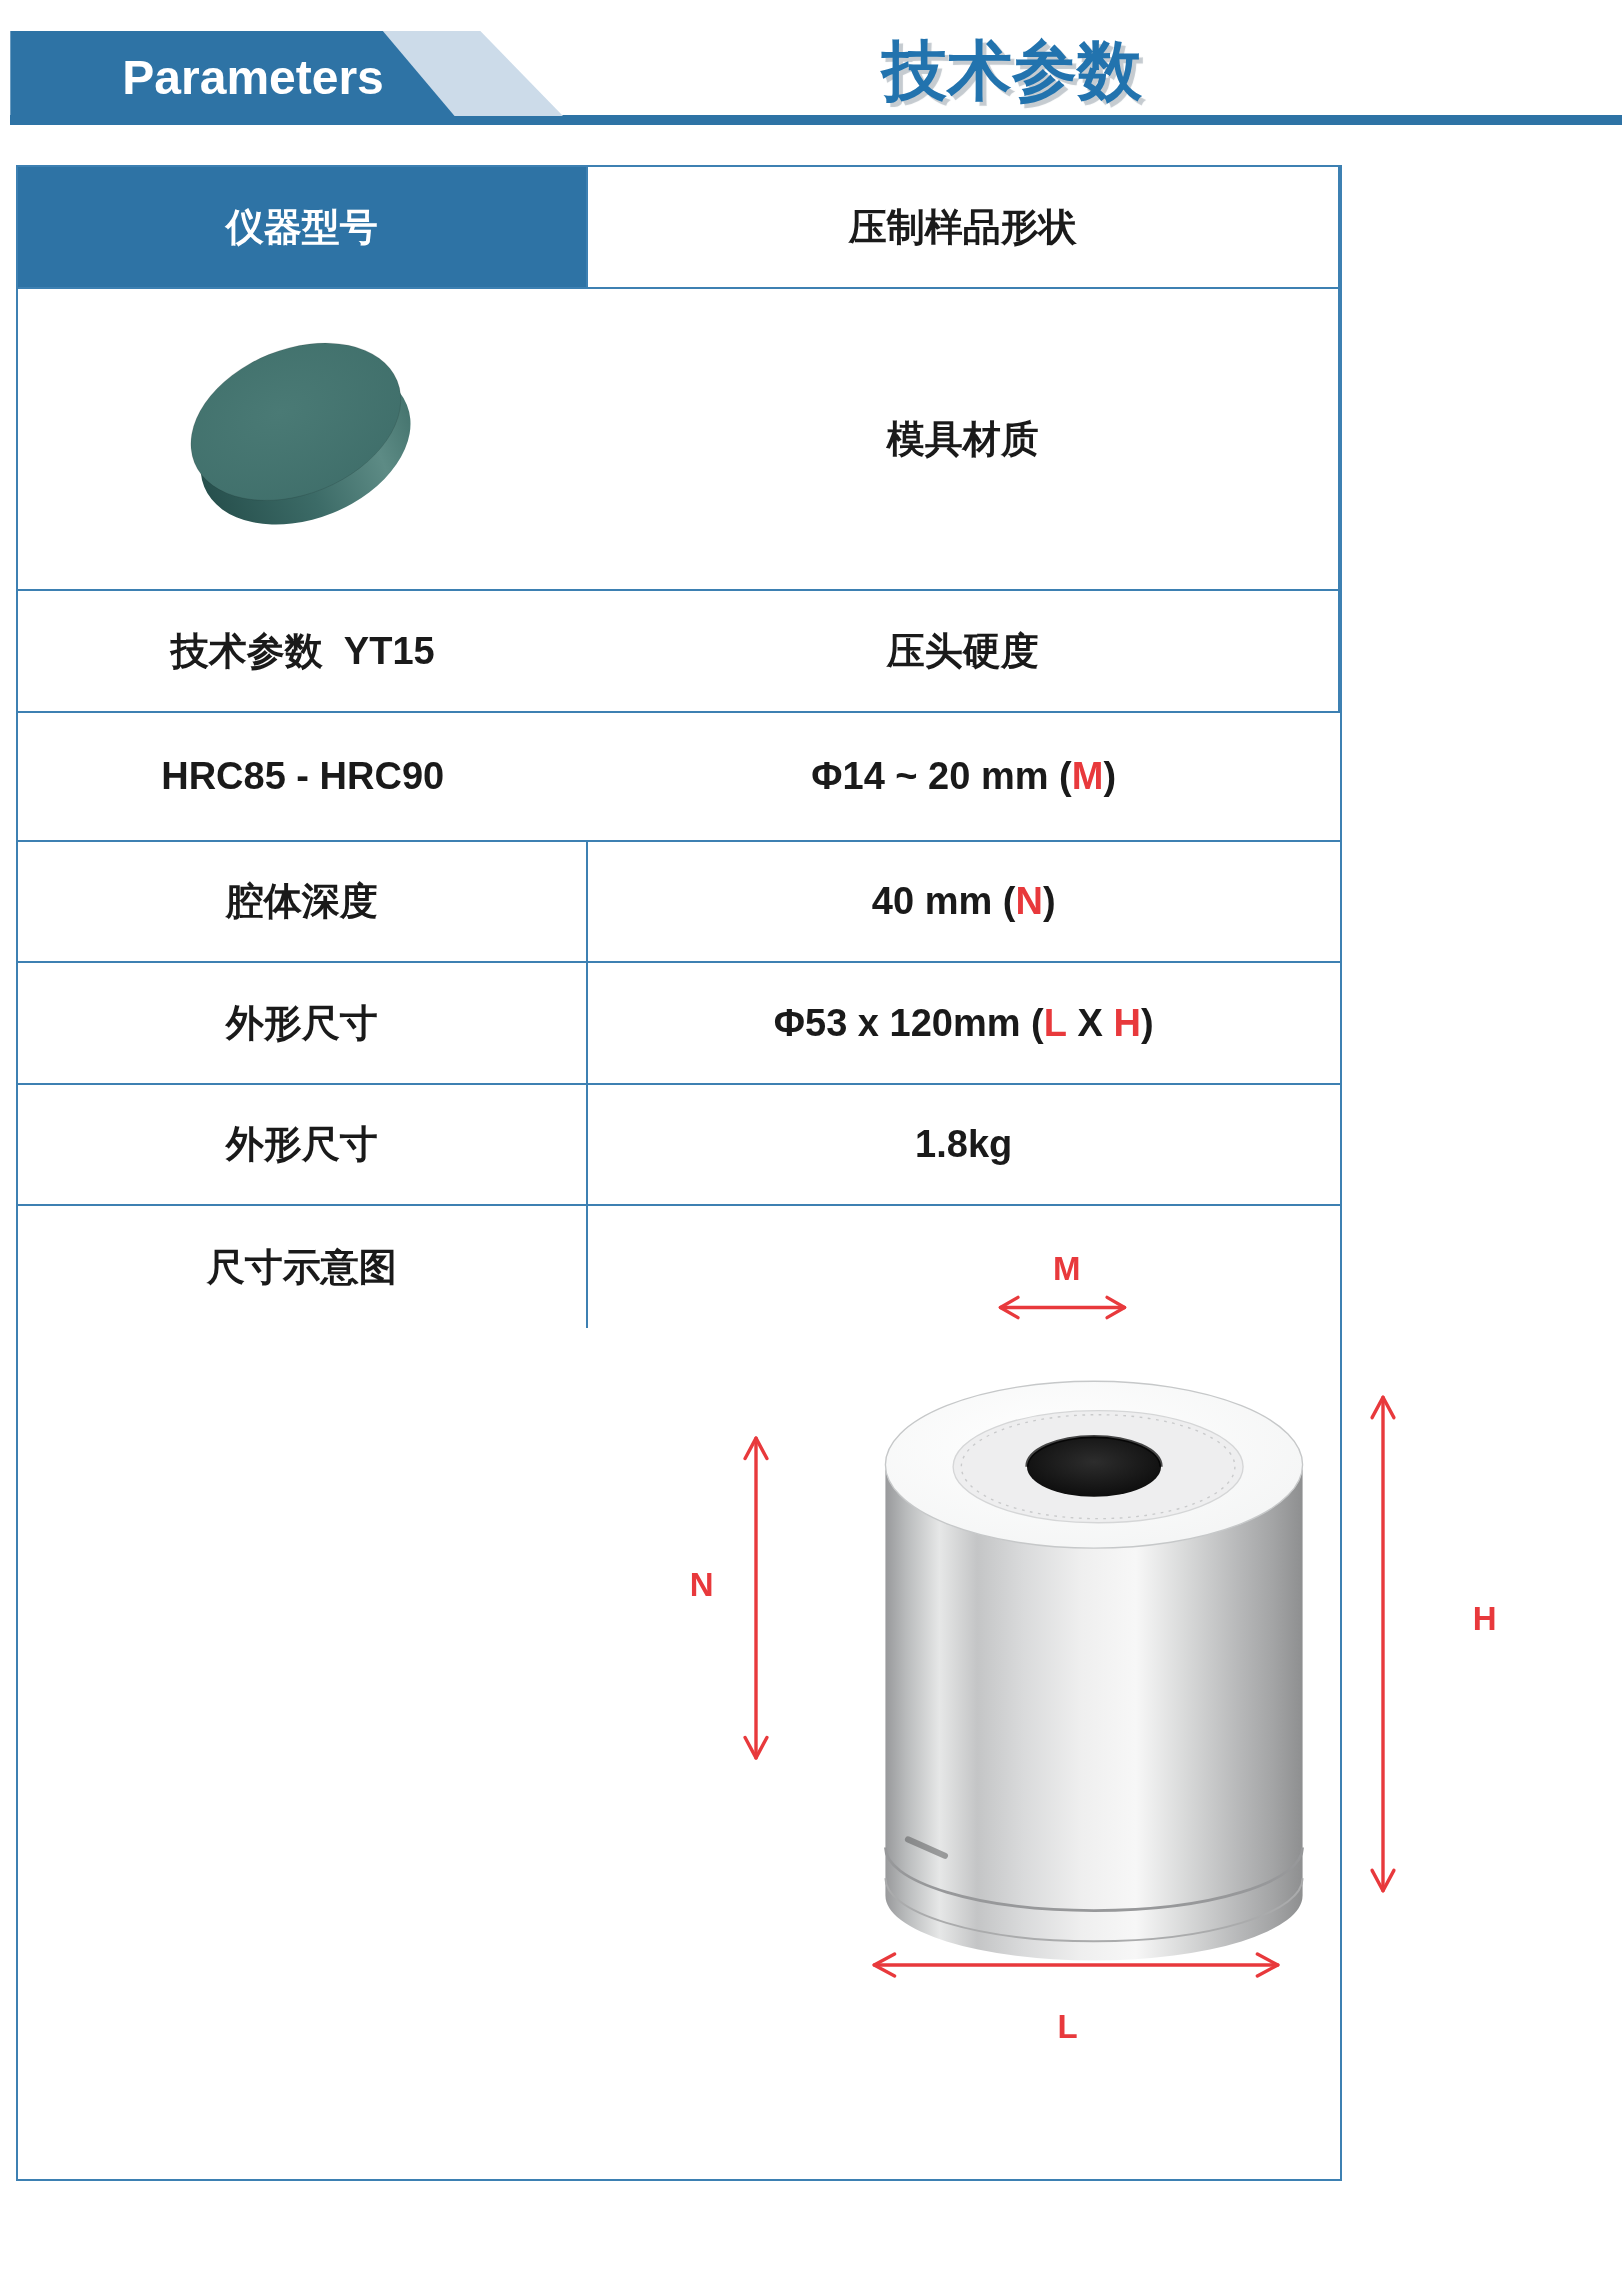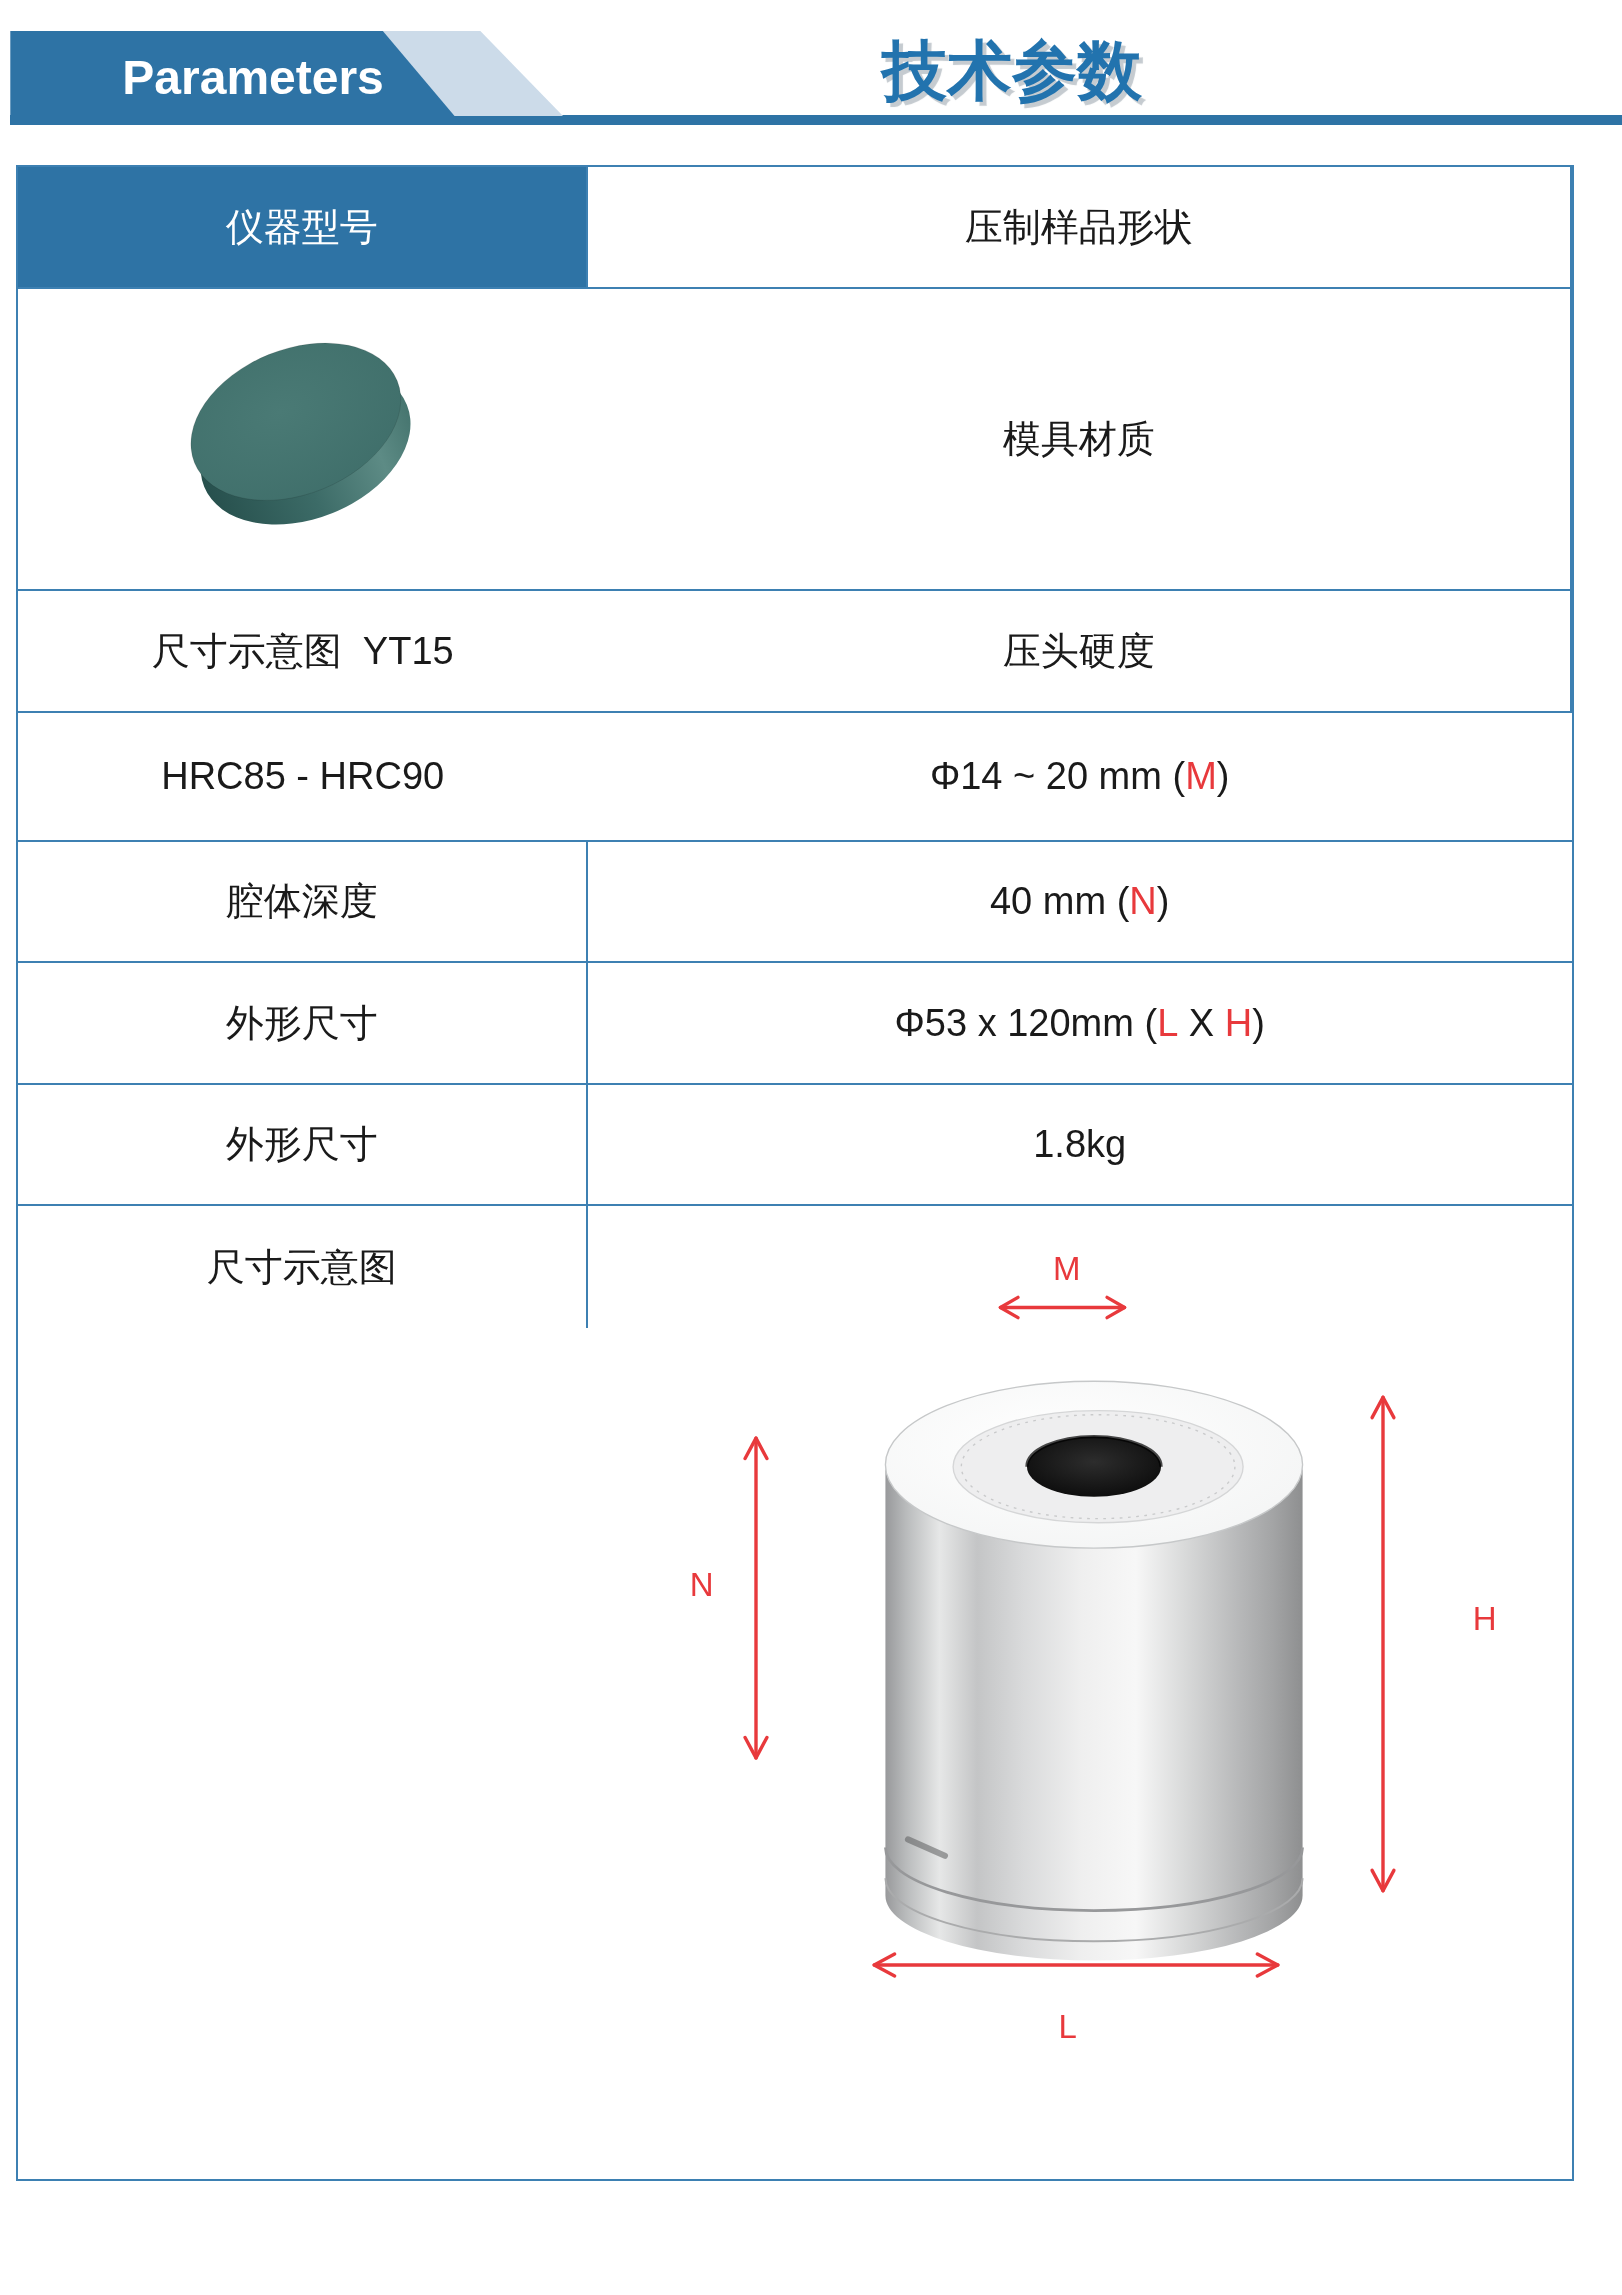--- a/index.html
+++ b/index.html
@@ -29,25 +29,26 @@
     padding-left:112px;white-space:nowrap;
   }
   .page-title{
     position:absolute;left:972px;top:27px;transform:translateX(-50%);
     font-size:65px;font-weight:bold;color:#2273ae;white-space:nowrap;z-index:4;
     text-shadow:4.1px 4.1px 0.7px rgba(150,160,170,0.55);
     margin-left:40px;
   }
   
   .spec-table{
-    position:absolute;left:15.7px;top:165px;width:1558px;height:2016px;
+    position:absolute;left:15.7px;top:165px;width:1326px;height:2016px;
     box-sizing:border-box;border:2.1px solid #3d80b2;
     display:grid;
     grid-template-columns:570px 1fr;
     grid-template-rows:122px 302px 122px 129px 121px 122px 121px 122px 1fr;
+    font-weight:bold;
   }
   .cell{
     box-sizing:border-box;
     display:flex;align-items:center;justify-content:center;
     font-size:38px;white-space:pre;
     border-bottom:2.7px solid #3d80b2;
   }
   .cell.col1{border-right:2.1px solid #3d80b2;}
   .cell.last{border-bottom:none;}
   .cell.head{background:#2e73a5;color:#ffffff;border-bottom:2.7px solid #3d80b2;}
@@ -92,21 +93,21 @@
         </radialGradient>
       </defs>
       <g transform="rotate(-22 190 150)">
         <ellipse cx="190" cy="160" rx="160" ry="106" fill="url(#discSide)"></ellipse>
         <ellipse cx="190" cy="122" rx="160" ry="106" fill="url(#discTop)" stroke="rgba(0,0,0,0.15)" stroke-width="1"></ellipse>
       </g>
     </svg>
   </div>
 
   <div class="cell col1">模具材质</div>
-  <div class="cell"><span>尺寸示意图  YT15</span></div>
+  <div class="cell"><span>技术参数  YT15</span></div>
 
   <div class="cell col1">压头硬度</div>
   <div class="cell"><span>HRC85 - HRC90</span></div>
 
   <div class="cell"><span>Φ14 ~ 20 mm (</span><span class="red">M</span><span>)</span></div>
 
   <div class="cell col1">腔体深度</div>
   <div class="cell"><span>40 mm (</span><span class="red">N</span><span>)</span></div>
 
   <div class="cell col1">外形尺寸</div>

